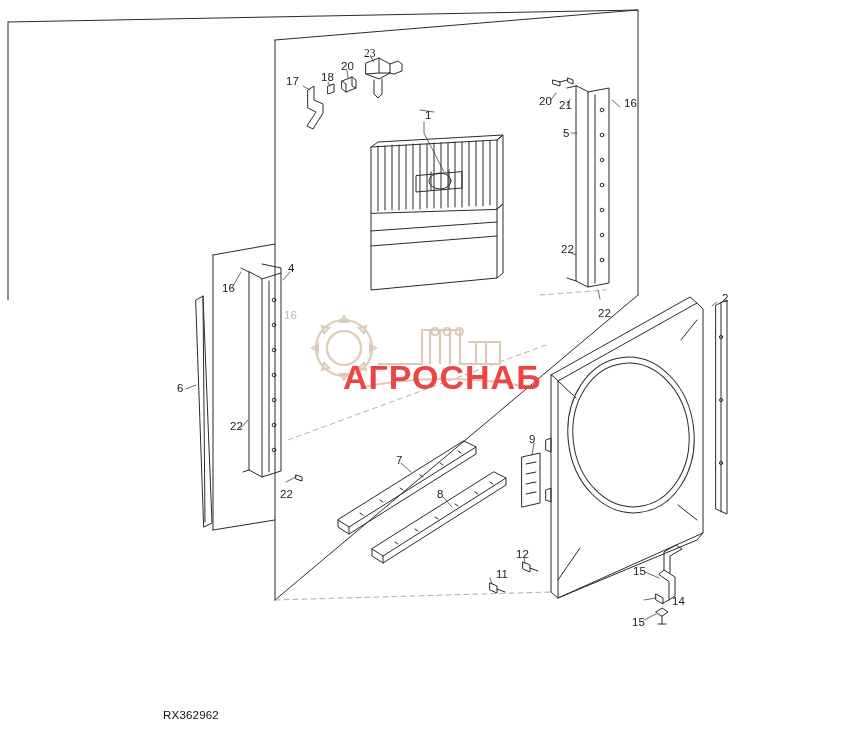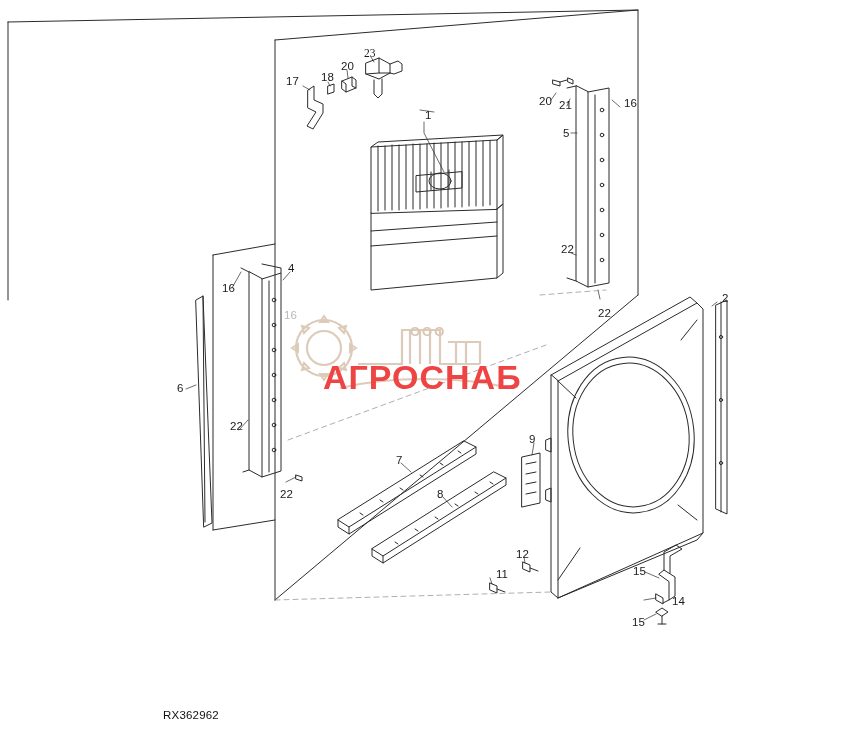--- a/index.html
+++ b/index.html
@@ -43,21 +43,21 @@
     left: 163px;
     top: 709px;
     font-family: Liberation Sans, sans-serif;
     font-size: 11.5px;
     color: #111111;
     letter-spacing: 0.2px;
   }
   
   #watermark {
     position: absolute;
-    left: 280px;
+    left: 300px;
     top: 302px;
     width: 268px;
     height: 120px;
     pointer-events: none;
   }
   #watermark .wm-text-small {
     position: absolute;
     left: 130px;
     top: 22px;
     font-family: "Liberation Sans", sans-serif;

